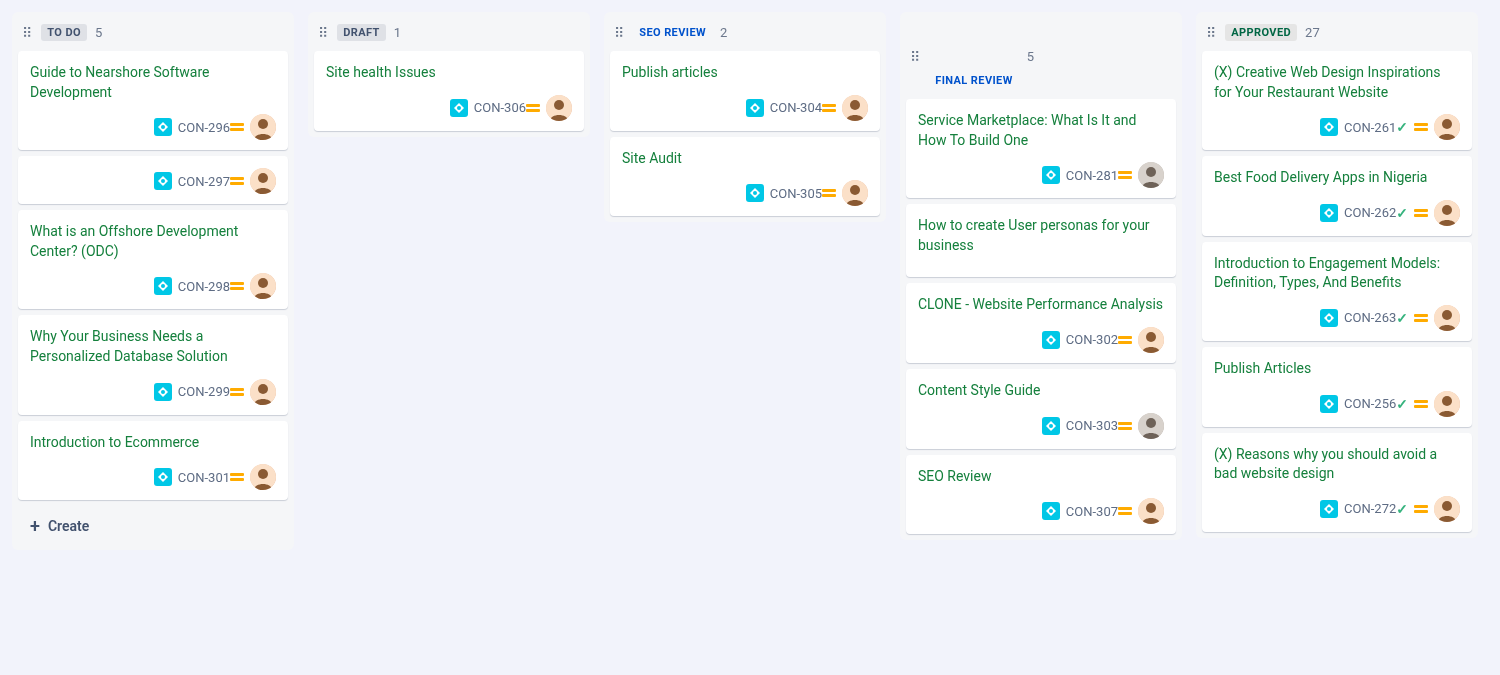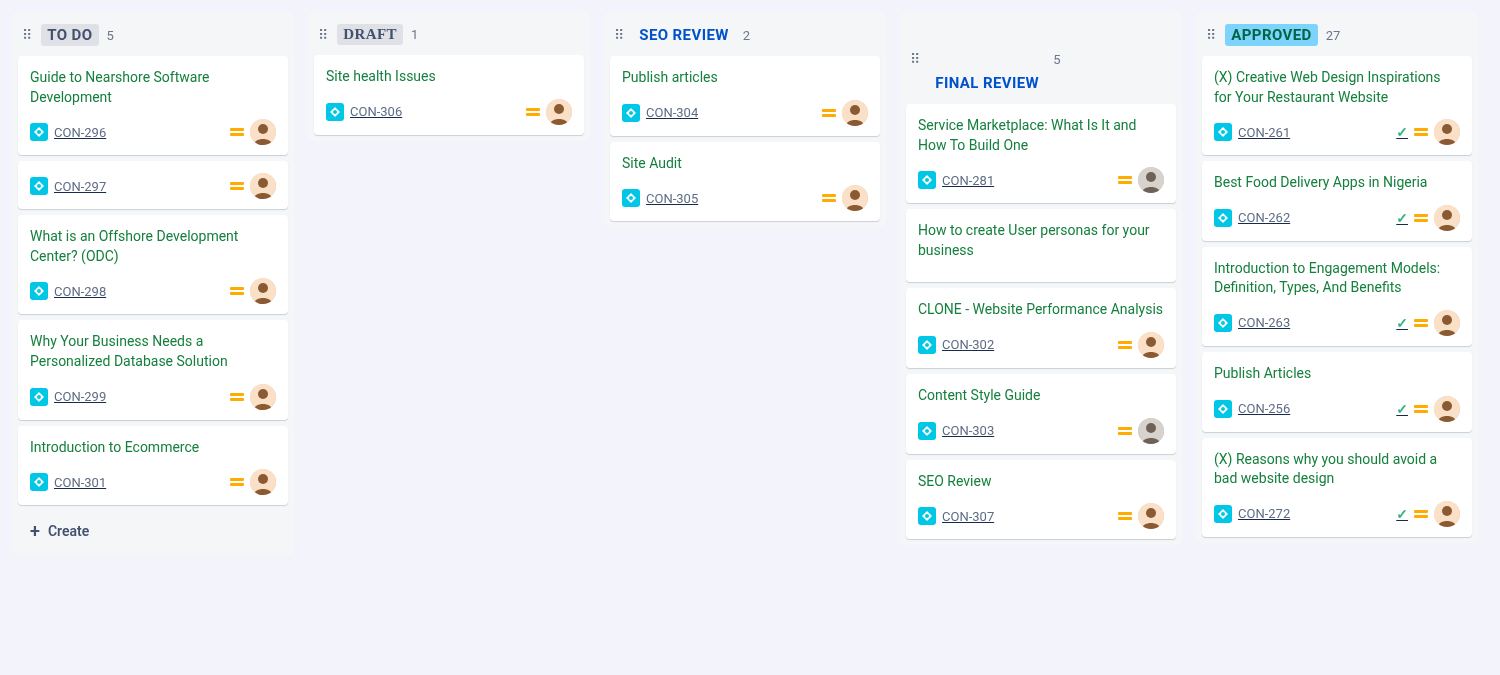--- a/index.html
+++ b/index.html
@@ -31,32 +31,32 @@
     gap: 8px;
     padding: 12px 10px 10px 10px;
   }
   .drag-handle {
     color: #6b778c;
     font-size: 14px;
     letter-spacing: 1px;
     cursor: grab;
   }
   .status-label {
-    font-size: 15px;
+    font-size: 11px;
     font-weight: 700;
     letter-spacing: 0.4px;
     padding: 2px 6px;
     border-radius: 3px;
     text-align: center;
   }
   .status-todo { background: #dfe1e6; color: #42526e; }
-  .status-draft { background: #dfe1e6; color: #42526e; font-family: Liberation Serif, serif; }
+  .status-draft { background: #dfe1e6; color: #42526e; }
   .status-seo { color: #0052cc; font-weight: 700; }
   .status-final { color: #0052cc; font-weight: 700; margin-top: 48px; }
-  .status-approved { background: #7dd3fc; color: #006644; }
+  .status-approved { background: #e5e5e5; color: #006644; }
   .count {
     font-size: 13px;
     color: #6b778c;
   }
   .cards {
     display: flex;
     flex-direction: column;
     gap: 6px;
     padding: 0 6px 6px 6px;
   }
@@ -69,22 +69,21 @@
   }
   .card-title {
     font-size: 14px;
     color: #15803d;
     line-height: 1.4;
     margin-bottom: 12px;
   }
   .card-footer {
     display: flex;
     align-items: center;
-    justify-content: space-between;
-    text-decoration: underline;
+    justify-content: flex-end;
   }
   .card-left {
     display: flex;
     align-items: center;
     gap: 6px;
   }
   .type-icon {
     width: 18px;
     height: 18px;
     border-radius: 3px;

